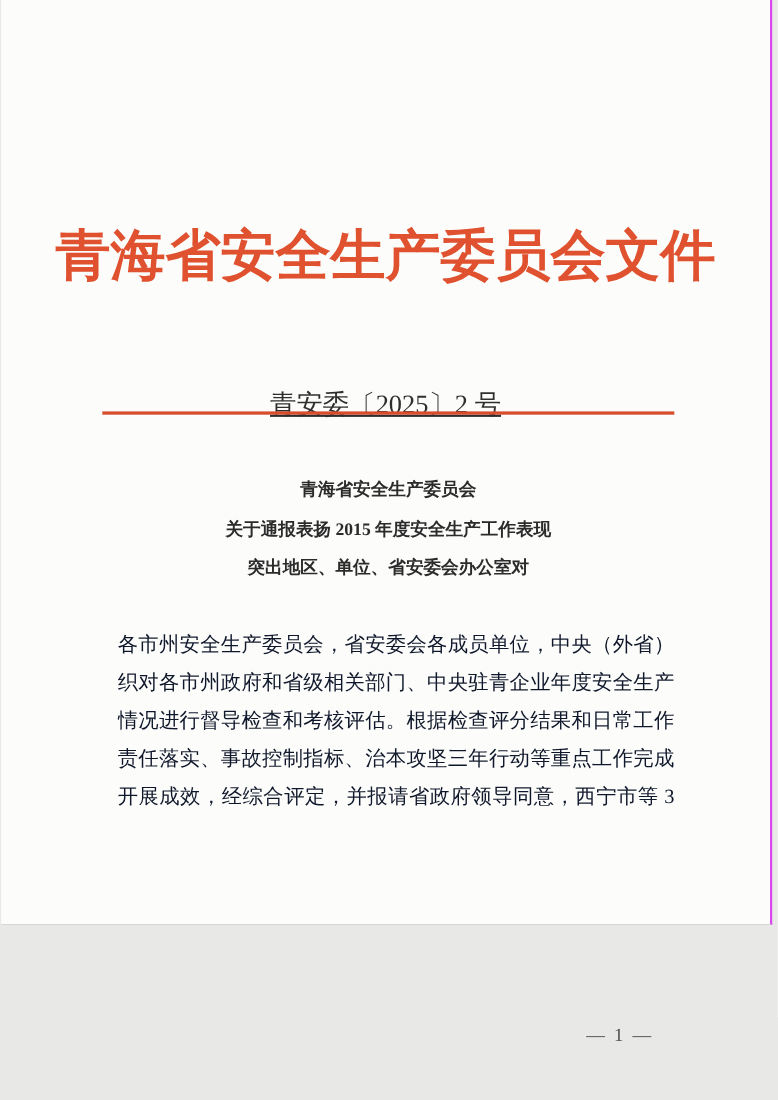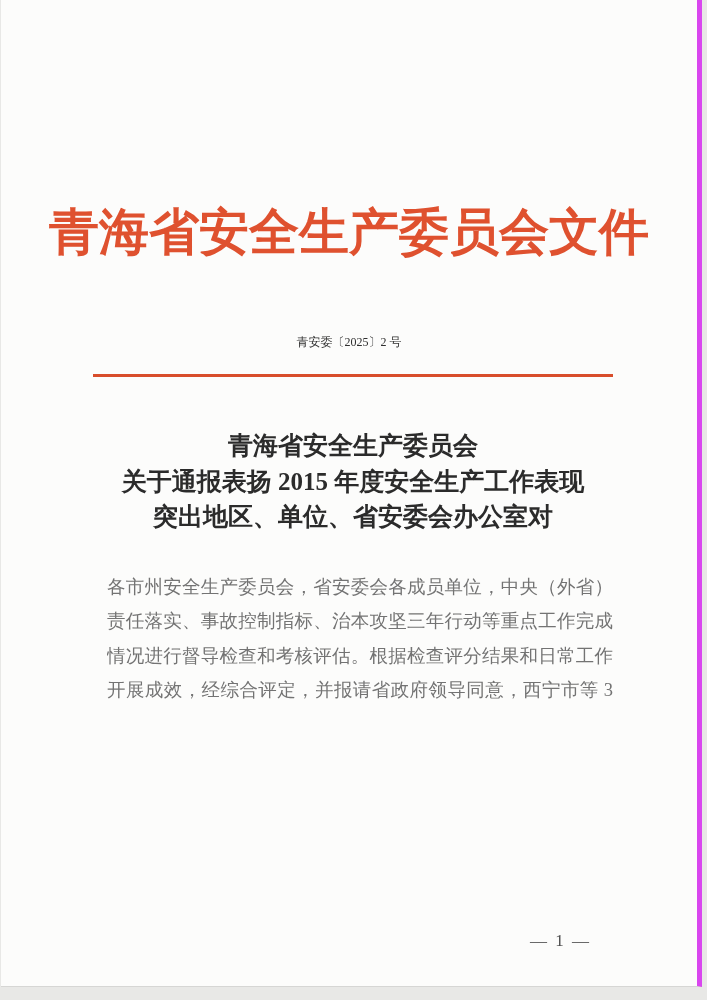--- a/index.html
+++ b/index.html
@@ -9,71 +9,72 @@
     font-family: "Liberation Serif", "DejaVu Serif", serif;
     overflow: hidden;
   }
   .scan-wrap {
     position: relative;
     width: 707px; height: 1000px;
   }
   .page {
     position: absolute;
     left: 1px; top: 0;
-    width: 701px; height: 987px;
+    width: 701px; height: 841px;
     background: #fcfcfb;
-    border-right: 5px solid #d946ef;
+    border-right: 2px solid #d946ef;
     border-bottom: 1px solid #d6d6d4;
     box-sizing: border-box;
   }
   .red-title {
     position: absolute;
     left: 0; top: 196; top: 196px;
     width: 100%; height: 72px;
     line-height: 72px;
     text-align: center;
     font-size: 50px;
     font-weight: bold;
     color: #df512f;
     letter-spacing: 0px;
     white-space: nowrap;
   }
   .doc-number {
     position: absolute;
-    left: 0; top: 328px;
+    left: 0; top: 354px;
     width: 100%; height: 28px;
     line-height: 28px;
     text-align: center;
-    font-size: 12px;
+    font-size: 24px;
     color: #2f2f2f;
     white-space: nowrap;
+    text-decoration: underline;
   }
   .red-rule {
     position: absolute;
     left: 92px; top: 374px;
     width: 520px; height: 3px;
     background: #d84d2b;
   }
   .doc-title {
     position: absolute;
     left: 44px; top: 428px;
     width: 616px;
     text-align: center;
-    font-size: 25px;
+    font-size: 16px;
     font-weight: bold;
     color: #2b2b2b;
     line-height: 35.5px;
     white-space: nowrap;
   }
   .body-text {
     position: absolute;
     left: 106px; top: 570px;
     width: 506px;
     font-size: 18.5px;
-    color: #737373;
+    color: #0f172a;
     line-height: 34.4px;
   }
   .body-line {
     text-align: justify;
     text-align-last: justify;
     height: 34.4px;
     overflow: hidden;
     white-space: nowrap;
   }
   .body-line.short {
@@ -108,21 +109,22 @@
     <div class="red-rule"></div>
 
     <div class="doc-title">
       <div>青海省安全生产委员会</div>
       <div>关于通报表扬 2015 年度安全生产工作表现</div>
       <div>突出地区、单位、省安委会办公室对</div>
     </div>
 
     <div class="body-text">
       <div class="body-line">各市州安全生产委员会，省安委会各成员单位，中央（外省）</div>
+      <div class="body-line">织对各市州政府和省级相关部门、中央驻青企业年度安全生产</div>
+      <div class="body-line">情况进行督导检查和考核评估。根据检查评分结果和日常工作</div>
       <div class="body-line">责任落实、事故控制指标、治本攻坚三年行动等重点工作完成</div>
-      <div class="body-line">情况进行督导检查和考核评估。根据检查评分结果和日常工作</div>
       <div class="body-line">开展成效，经综合评定，并报请省政府领导同意，西宁市等 3</div>
     </div>
 
     <div class="page-number">— 1 —</div>
 
   </div>
 </div>
 
 </body></html>

